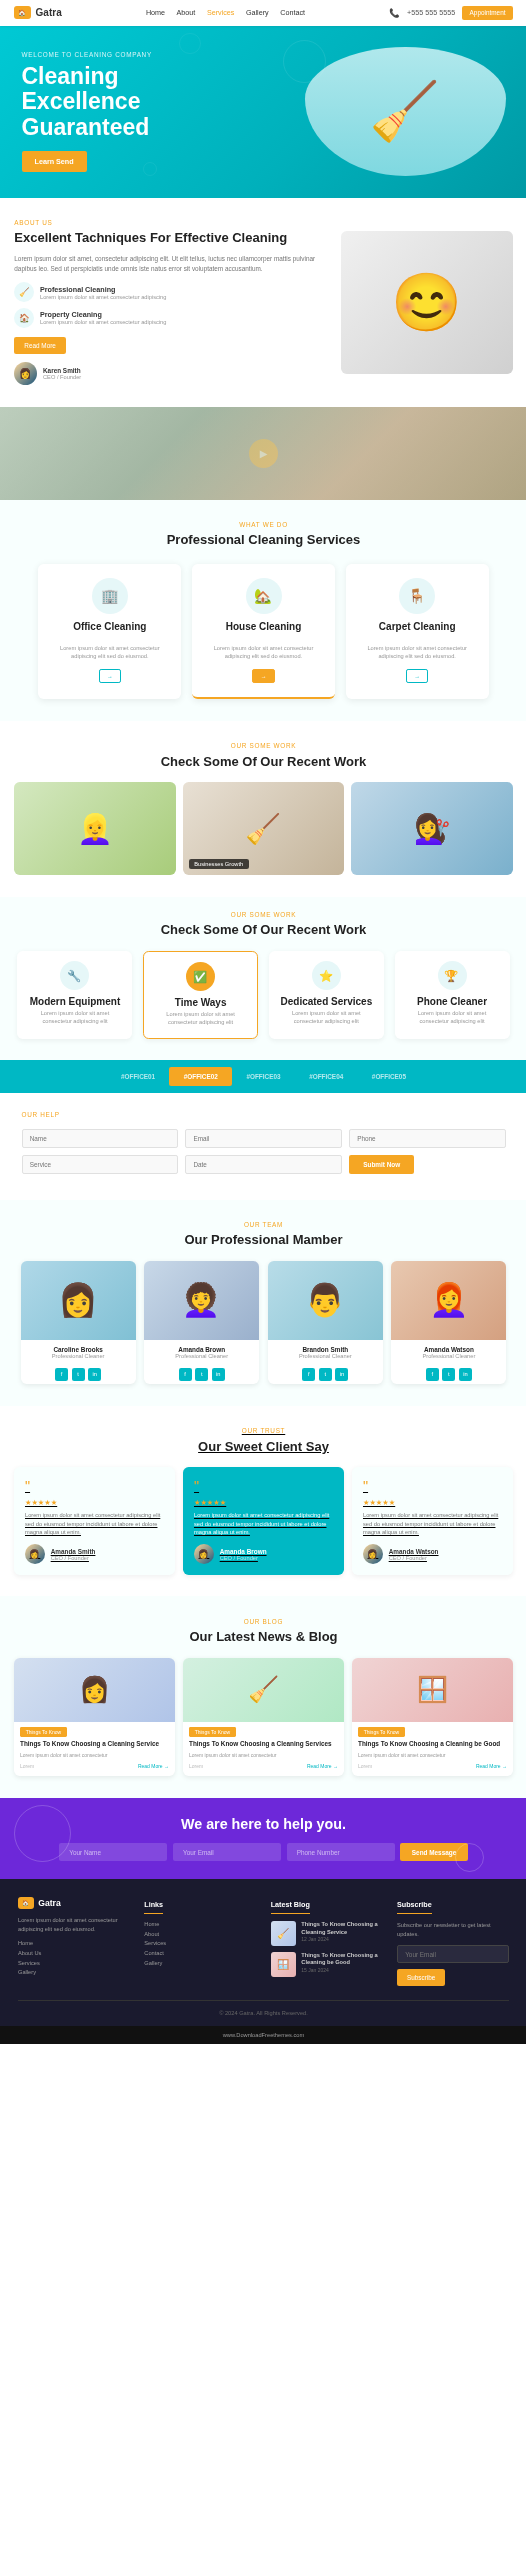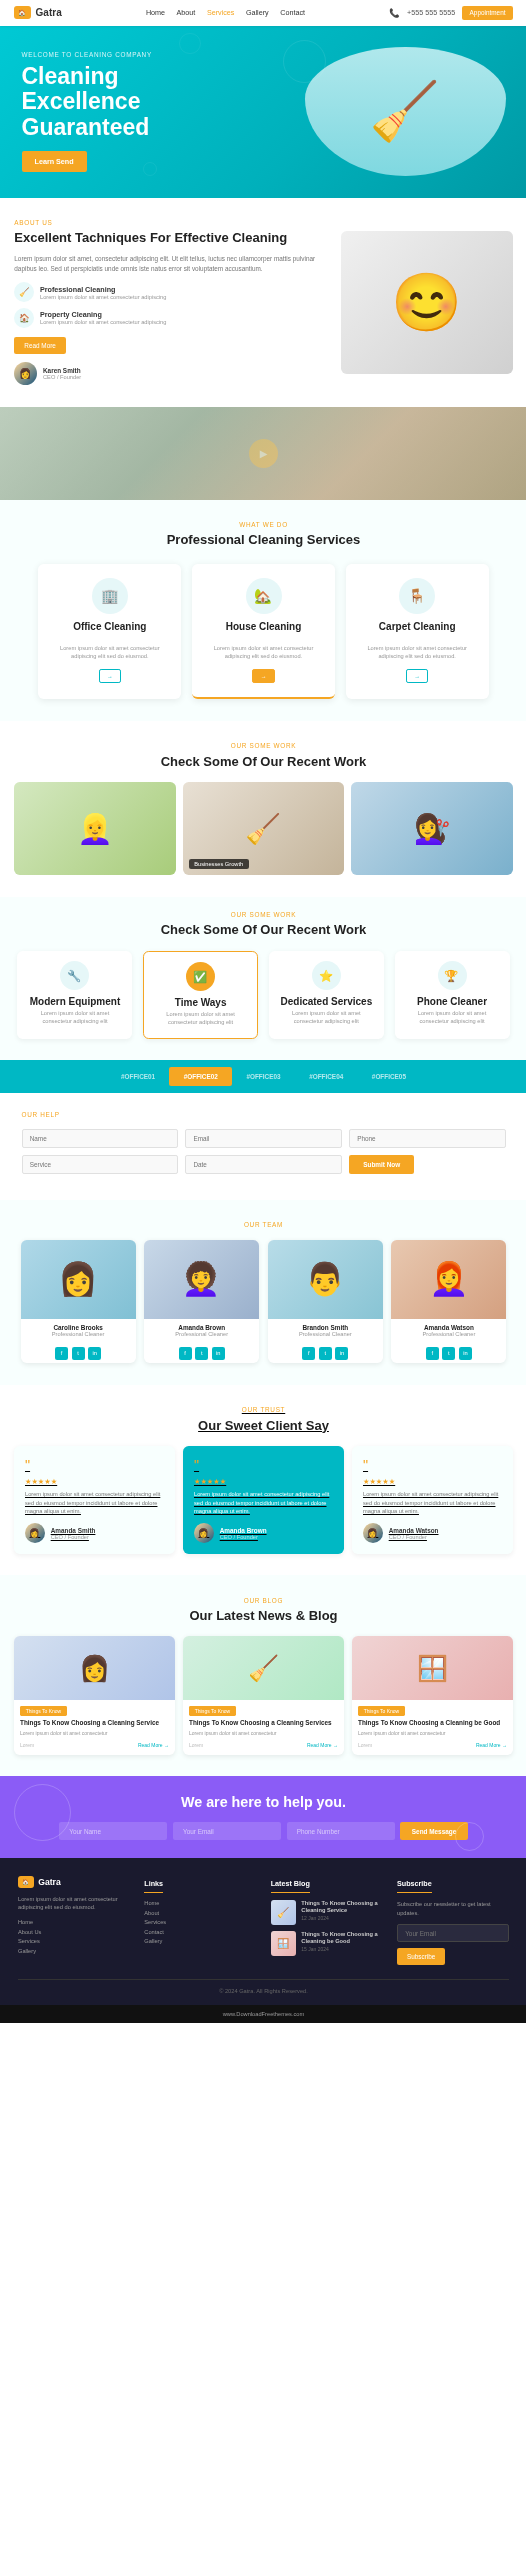--- a/index.html
+++ b/index.html
@@ -562,21 +562,21 @@
     .btn-blog {
       font-size: 5px;
       color: #00b8c4;
       background: transparent;
       border: none;
       cursor: pointer;
     }
 
     
     .cta-section {
-      background: #8b5cf6;
+      background: #6d28d9;
       padding: 18px 21.5px;
       text-align: center;
       position: relative;
       overflow: hidden;
     }
     .cta-title {
       font-size: 14.3px;
       font-weight: 800;
       color: white;
       margin-bottom: 11.5px;
@@ -855,20 +855,21 @@
       </div>
       <div class="form-field">
         <button class="btn-submit">Submit Now</button>
       </div>
     </div>
   </div>
 </section>
 
 <section class="team-section">
   <p class="section-label">OUR TEAM</p>
+  <h2 class="section-title">Our Professional Mamber</h2>
   <div class="team-grid">
     <div class="team-card">
       <div class="team-photo">👩</div>
       <div class="team-info">
         <h4>Caroline Brooks</h4>
         <p>Professional Cleaner</p>
       </div>
       <div class="team-social">
         <div class="social-icon">f</div>
         <div class="social-icon">t</div>

